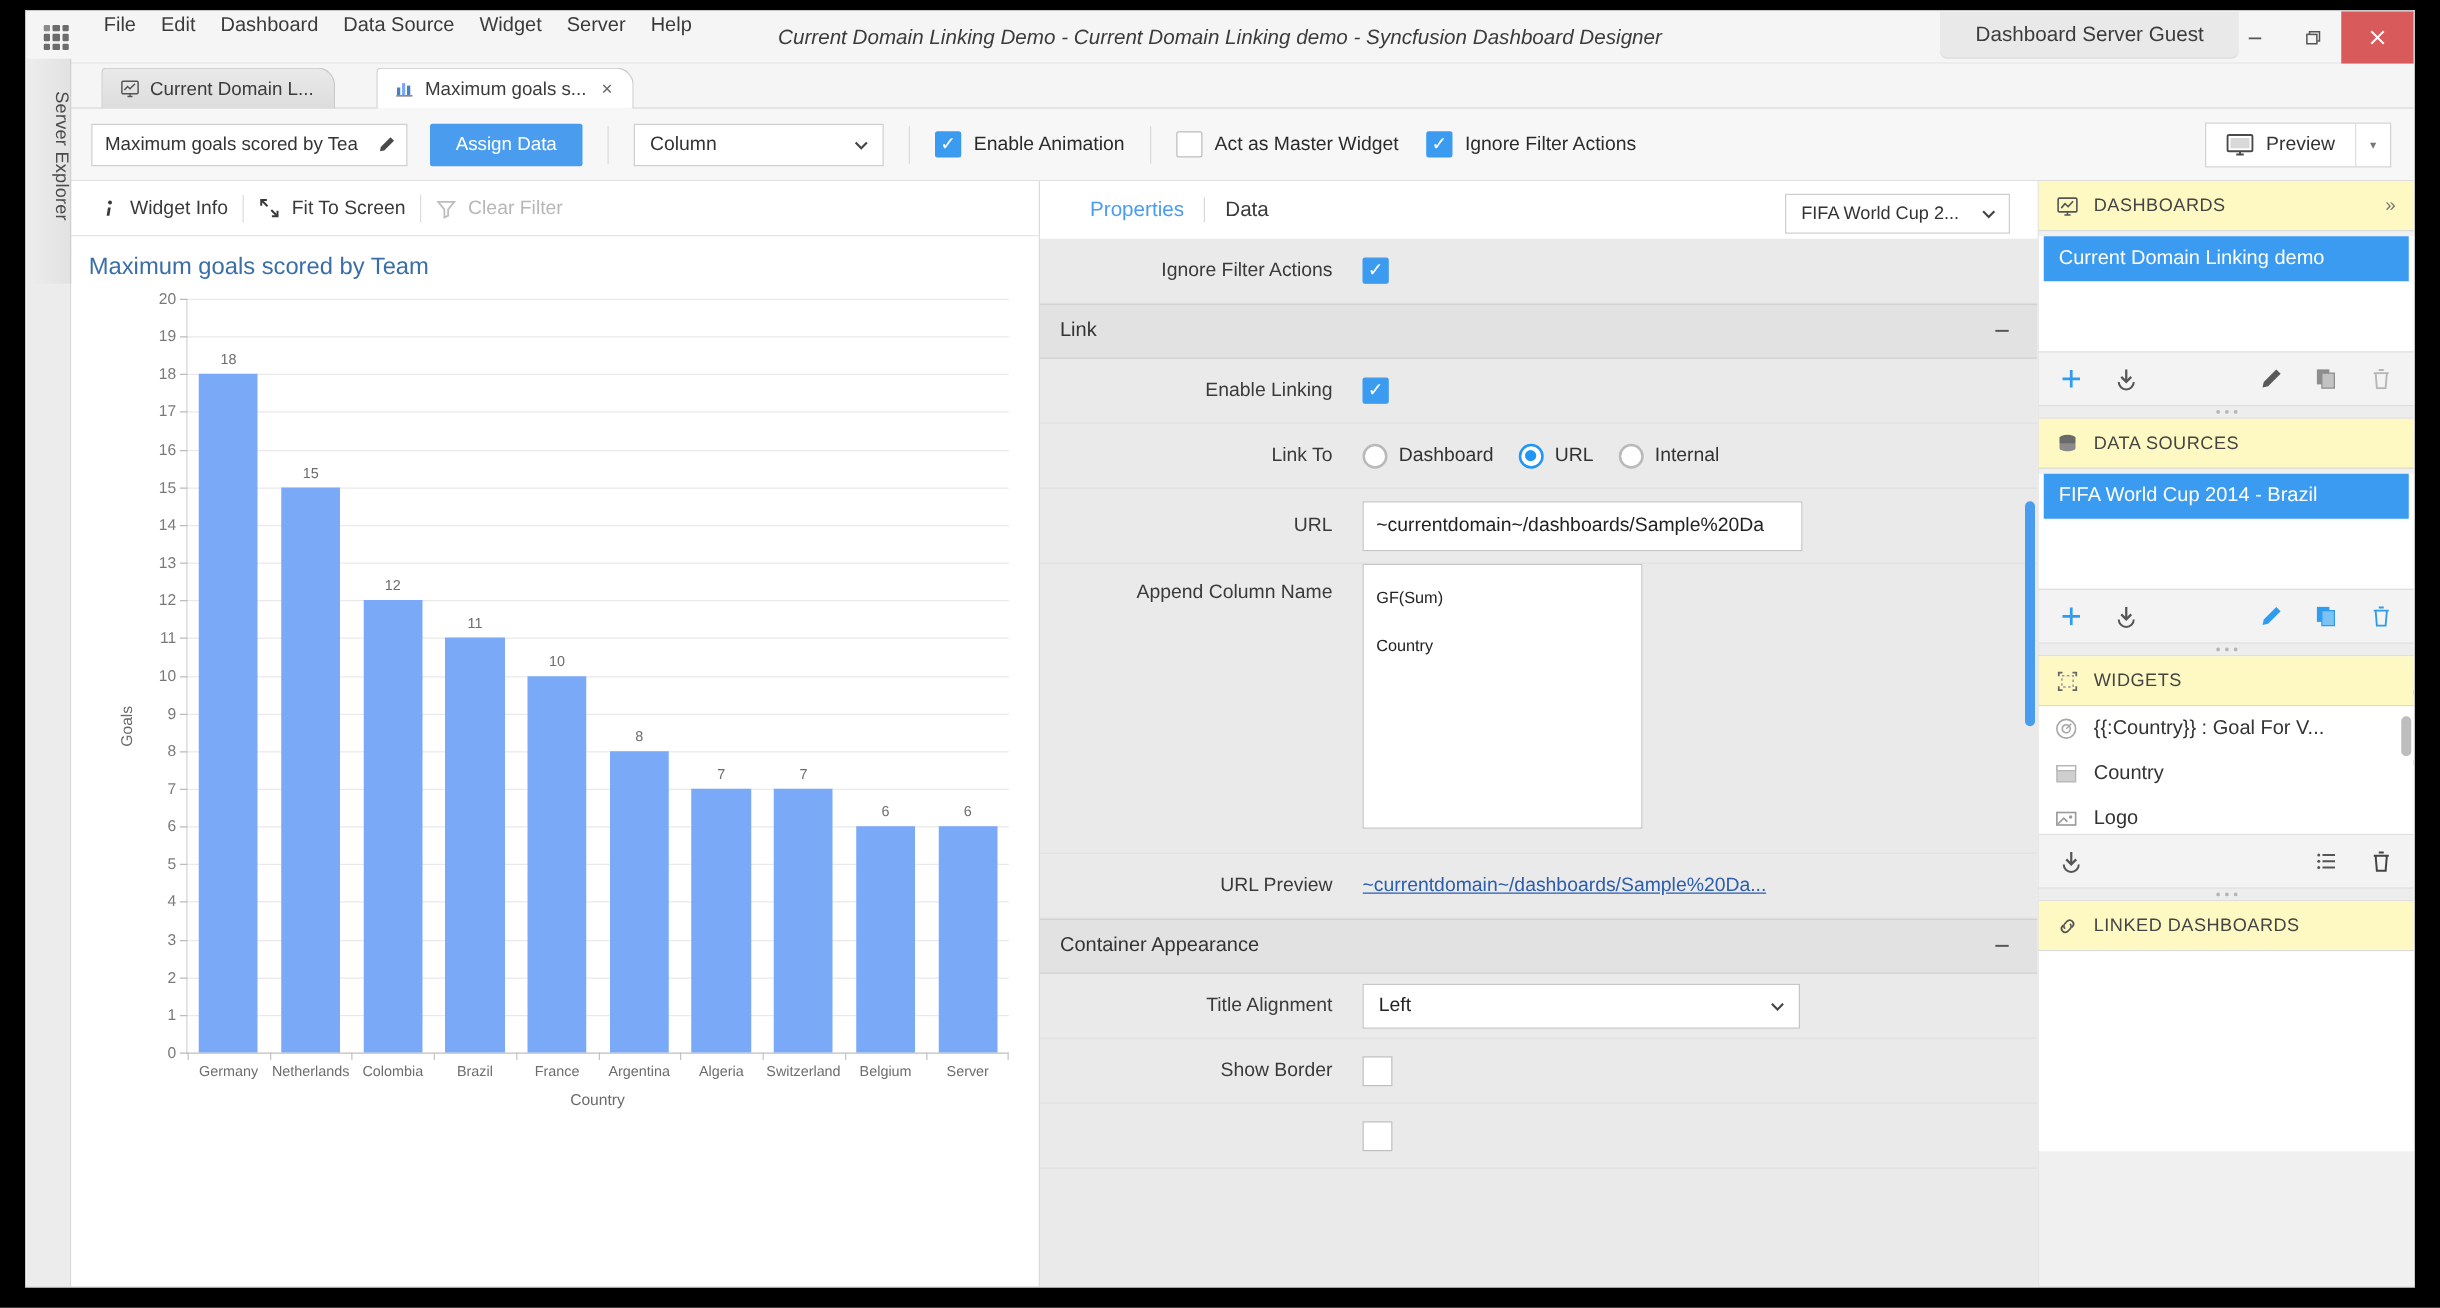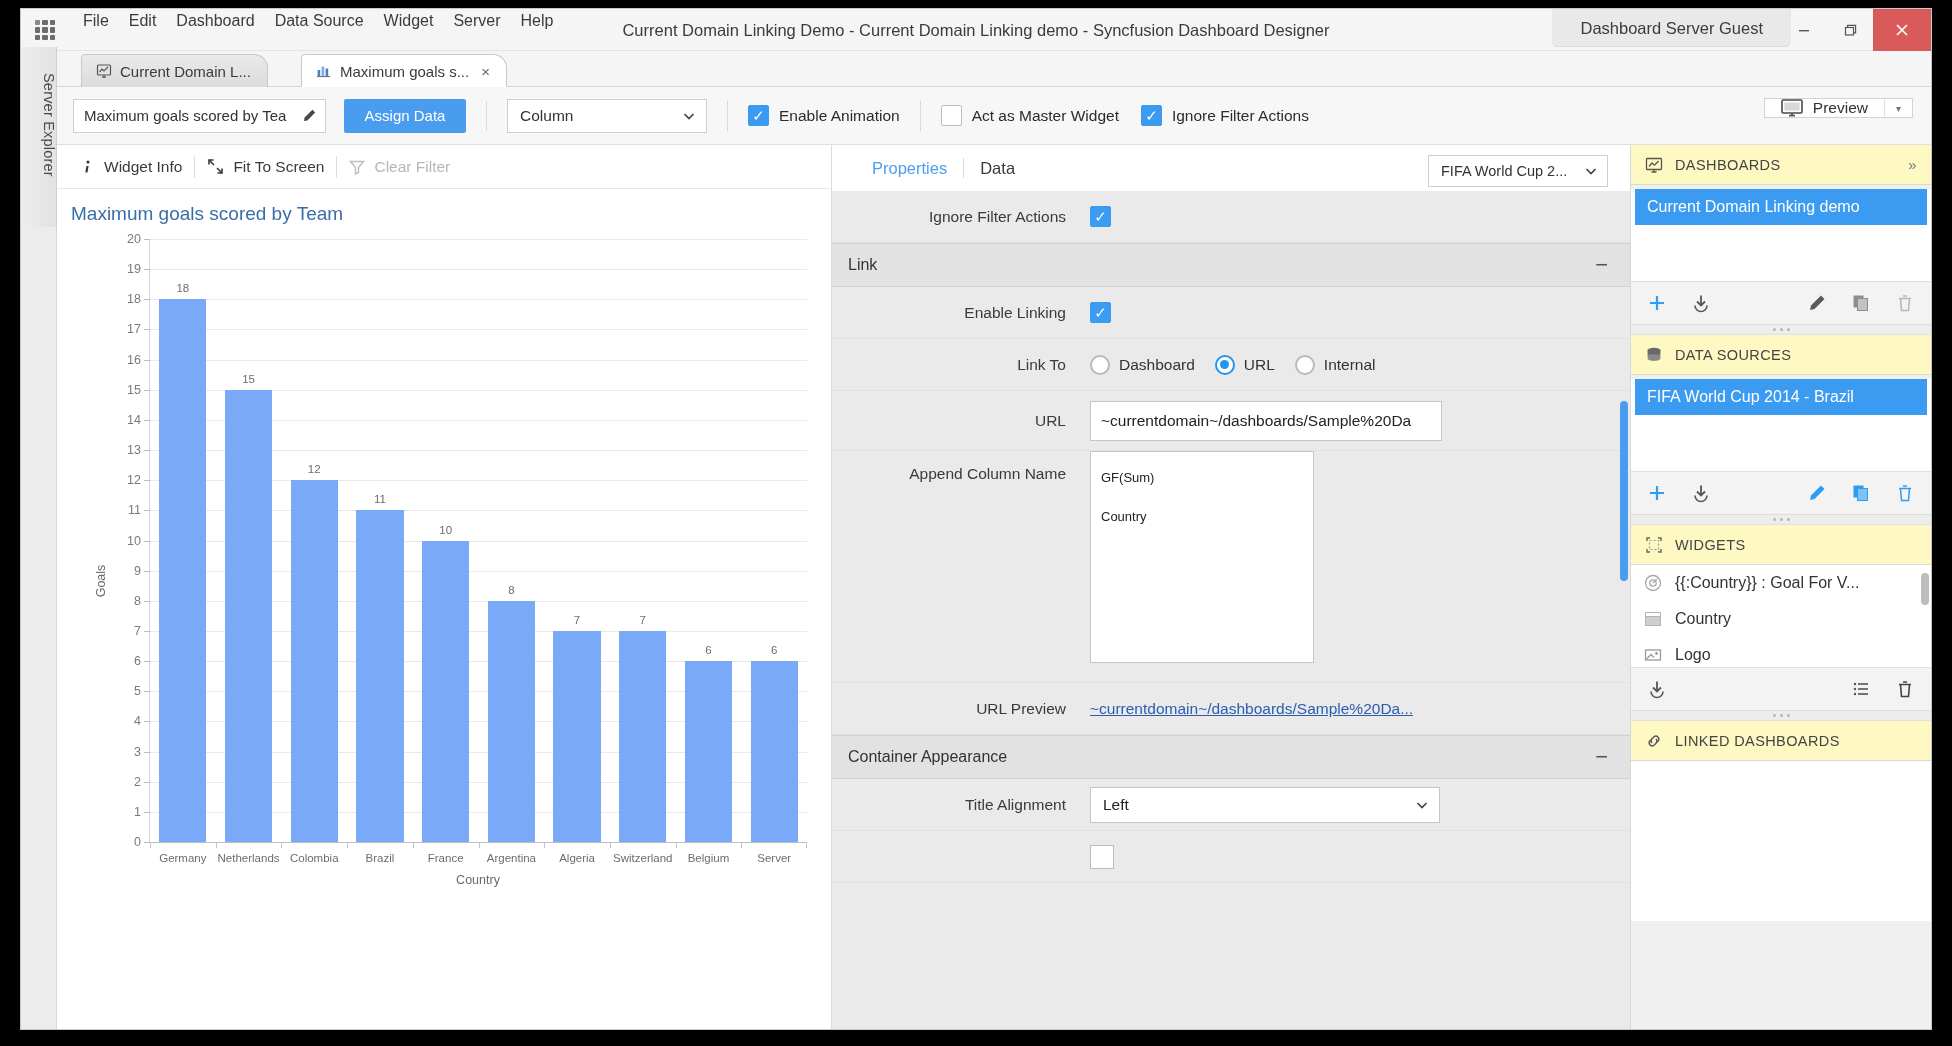--- a/index.html
+++ b/index.html
@@ -38,21 +38,21 @@
     position: absolute; left: 52px; top: 0; height: 24px;
     display: flex; align-items: center; gap: 0px;
   }
   .menubar .mi {
     padding: 0 10px; font-size: 16px; color: #3b3b3b; line-height: 42px;
     cursor: default; white-space: nowrap;
   }
   .apptitle {
     position: absolute; left: 0; right: 0; top: 0; height: 58px;
     text-align: center; line-height: 42px;
-    font-size: 16.5px; color: #3b3b3b; pointer-events: none;
+    font-size: 16.5px; color: #3b3b3b; pointer-events: none; font-style: italic;
   }
   .userchip {
     position: absolute; right: 140px; top: 0px;
     height: 38px; min-width: 230px;
     background: #e9e9e9;
     border-radius: 0 0 6px 6px;
     text-align: center; line-height: 38px;
     font-size: 16.5px; color: #3c3c3c;
     padding: 0 28px;
     box-shadow: inset 0 -1px 0 #dcdcdc;
@@ -127,21 +127,21 @@
   .chk { display: flex; align-items: center; gap: 10px; font-size: 15.5px; color: #2b2b2b; }
   .box {
     width: 21px; height: 21px; border-radius: 2px;
     border: 1px solid #bdbdbd; background: #fff;
     display:flex; align-items:center; justify-content:center;
     color:#fff; font-size: 15px; line-height: 1;
   }
   .box.on { background:#3a9bf0; border-color:#3a9bf0; }
   .previewbtn {
     position: absolute; right: 18px; top: 11px;
-    height: 20px; display: flex; align-items: stretch;
+    height: 36px; display: flex; align-items: stretch;
     border: 1px solid #d3d3d3; background: #fff;
   }
   .previewbtn .pmain {
     display:flex; align-items:center; gap:10px;
     padding: 0 16px; font-size: 15.5px; color:#333;
   }
   .previewbtn .parrow {
     width: 28px; border-left: 1px solid #e0e0e0;
     display:flex; align-items:center; justify-content:center;
     font-size: 10px; color:#777;
@@ -654,20 +654,24 @@
           <div class="plabel">Title Alignment</div>
           <div class="selbox">
             <span>Left</span>
             <svg class="ico" width="14" height="14" viewBox="0 0 14 14">
               <path d="M2.5 5 L7 9.6 L11.5 5" stroke="#444" stroke-width="1.7" fill="none"></path>
             </svg>
           </div>
         </div>
 
 
+        <div class="prow">
+          <div class="plabel">Show Border</div>
+          <span class="whitebox"></span>
+        </div>
 
         <div class="prow">
           <div class="plabel"></div>
           <span class="whitebox"></span>
         </div>
 
       </div>
       <div class="pscroll"></div>
       <div class="redhl" style="border-color: rgb(238, 34, 34);"></div>
     </div>

